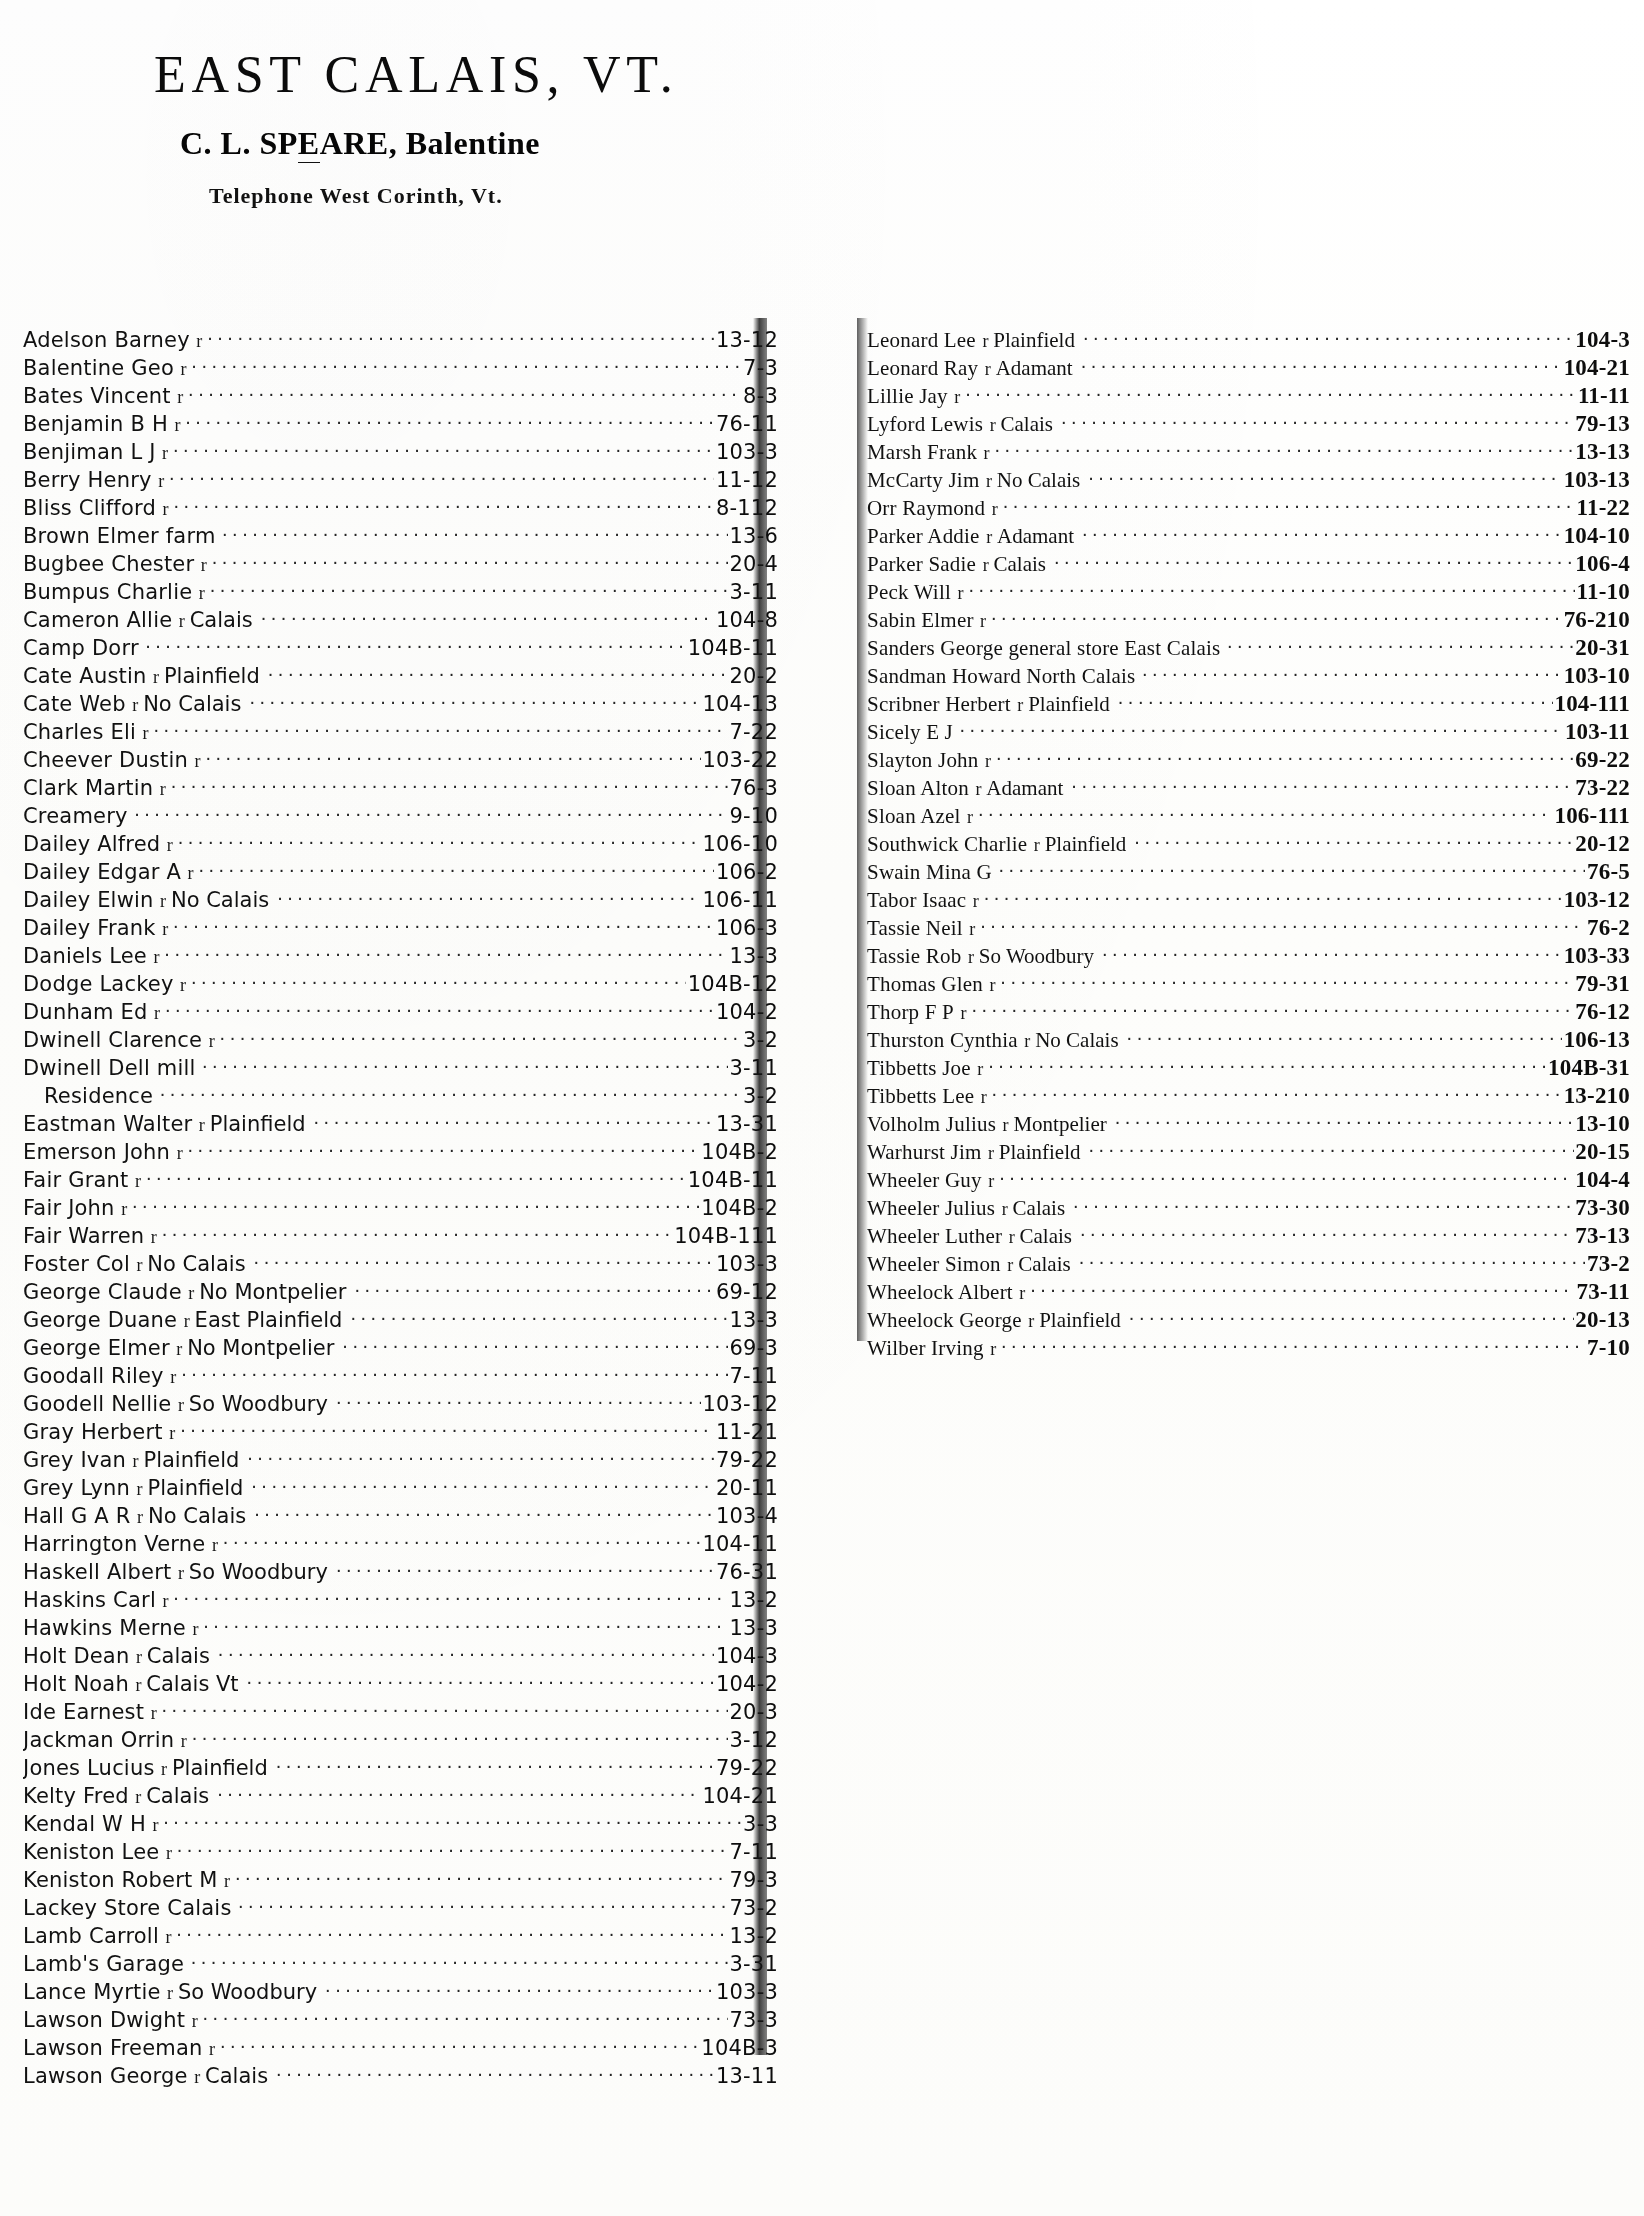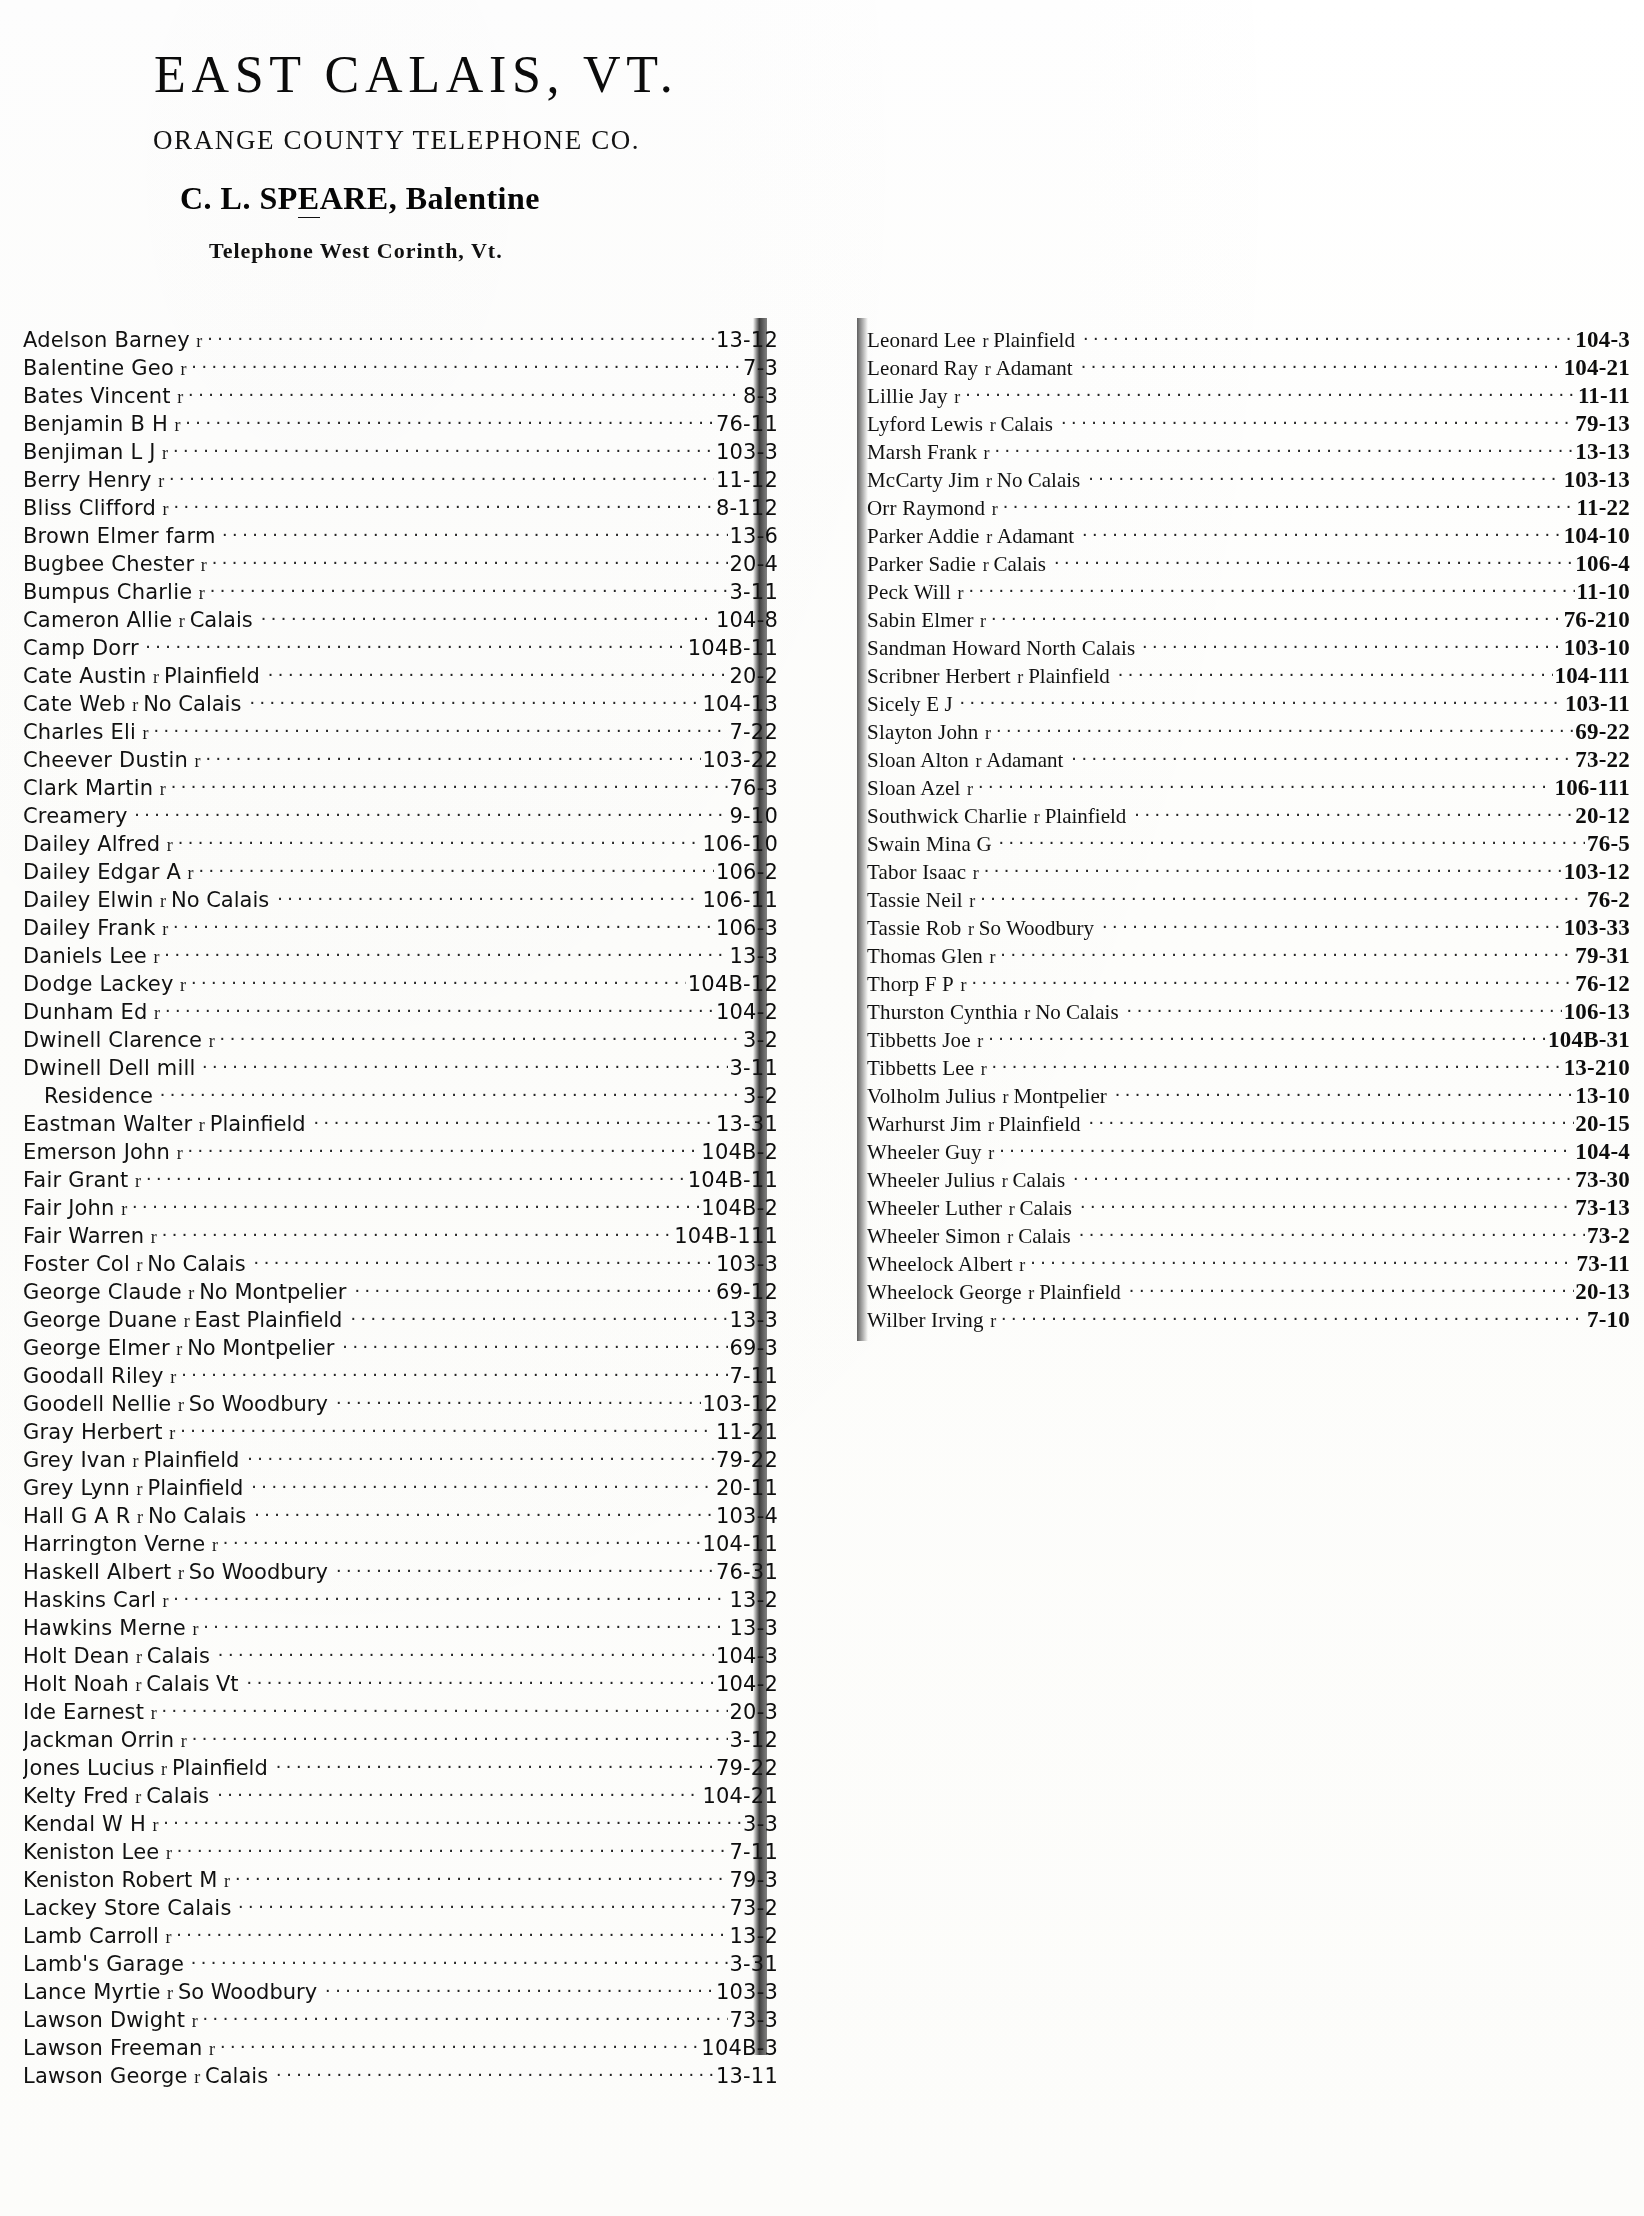--- a/index.html
+++ b/index.html
@@ -164,21 +164,20 @@
   }
   .indent { padding-left: 21px; }
 </style>
 </head>
 <body>
 
 <div class="page">
 
   <div class="masthead">
     <h1 class="title">EAST CALAIS, VT.</h1>
-    <div class="company">ORANGE COUNTY TELEPHONE CO.</div>
     <div class="president"><span>C. L. SP</span><span class="underline-bit">E</span><span>ARE, Balentine</span></div>
     <div class="tel-line">Telephone West Corinth, Vt.</div>
   </div>
 
   <div class="columns">
     <div class="col col-left" id="col-left">
         <div class="entry">
           <span class="nm">Adelson Barney</span>
           <span class="rr">r</span>
           <span class="leader"></span>
@@ -637,20 +636,25 @@
           <span class="leader"></span>
           <span class="num">11-10</span>
         </div>
         <div class="entry">
           <span class="nm">Sabin Elmer</span>
           <span class="rr">r</span>
           <span class="leader"></span>
           <span class="num">76-210</span>
         </div>
         <div class="entry">
+          <span class="nm">Sanders George general store East Calais</span>
+          <span class="leader"></span>
+          <span class="num">20-31</span>
+        </div>
+        <div class="entry">
           <span class="nm">Sandman Howard North Calais</span>
           <span class="leader"></span>
           <span class="num">103-10</span>
         </div>
         <div class="entry">
           <span class="nm">Scribner Herbert</span>
           <span class="rr">r</span>
           <span class="place">Plainfield</span>
           <span class="leader"></span>
           <span class="num">104-111</span>

